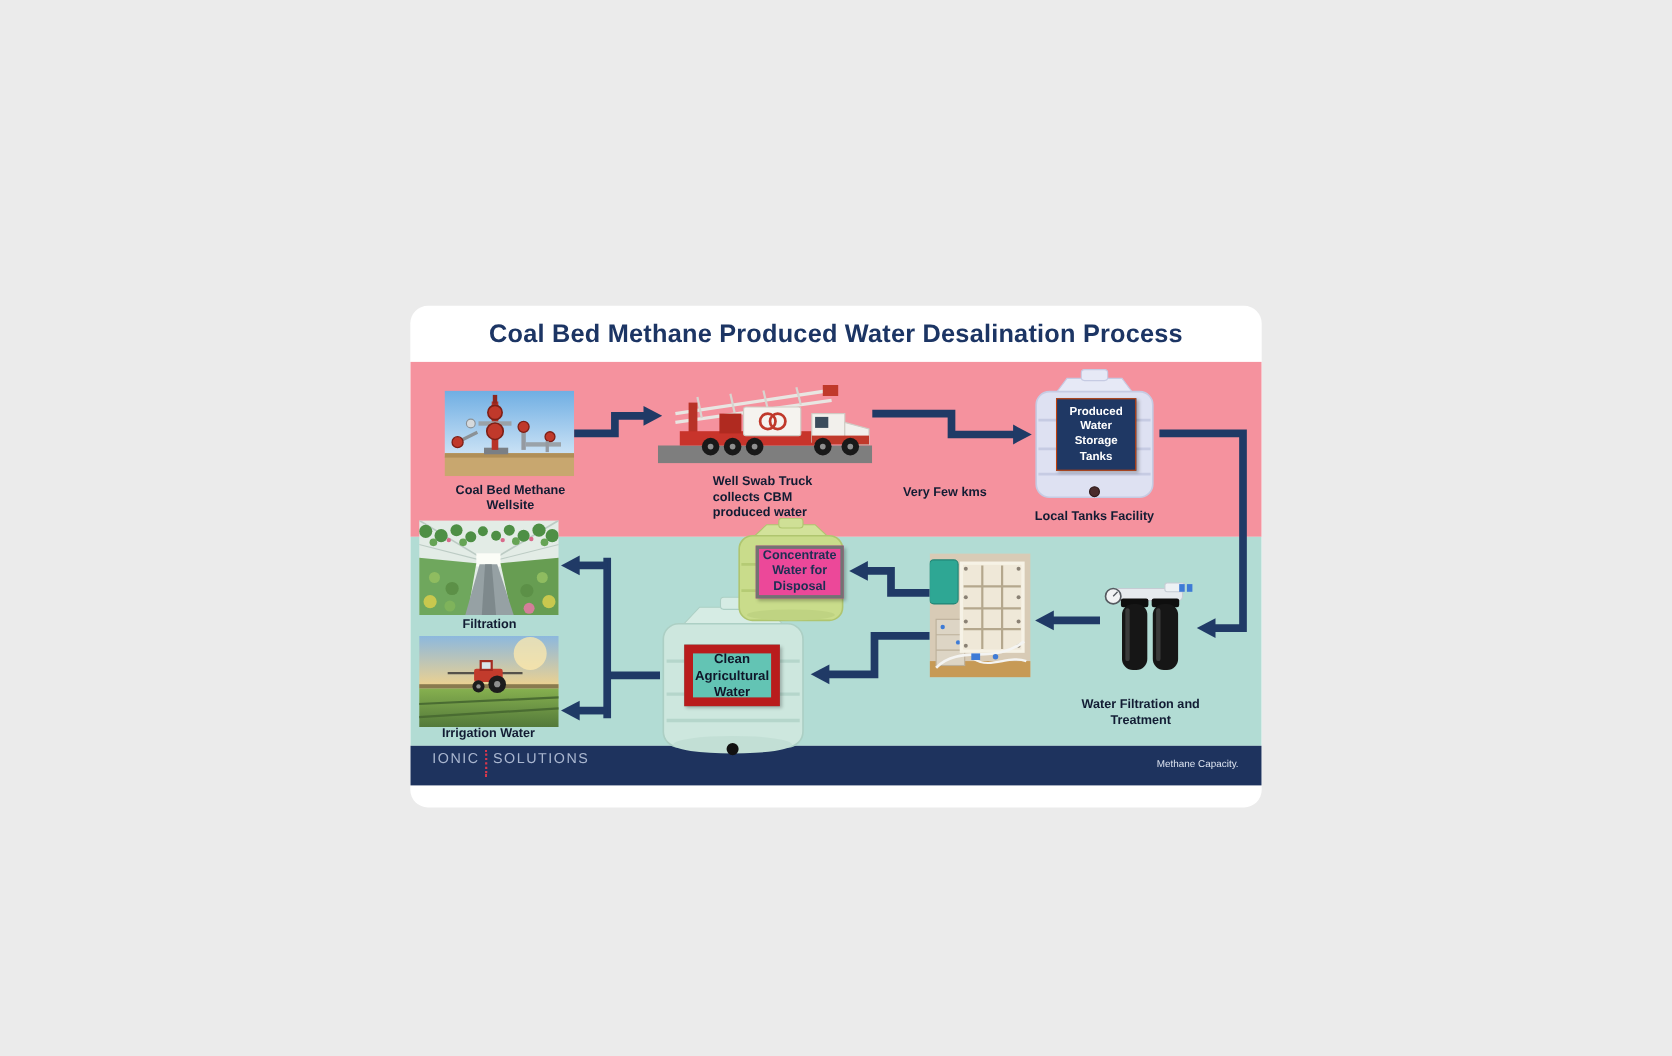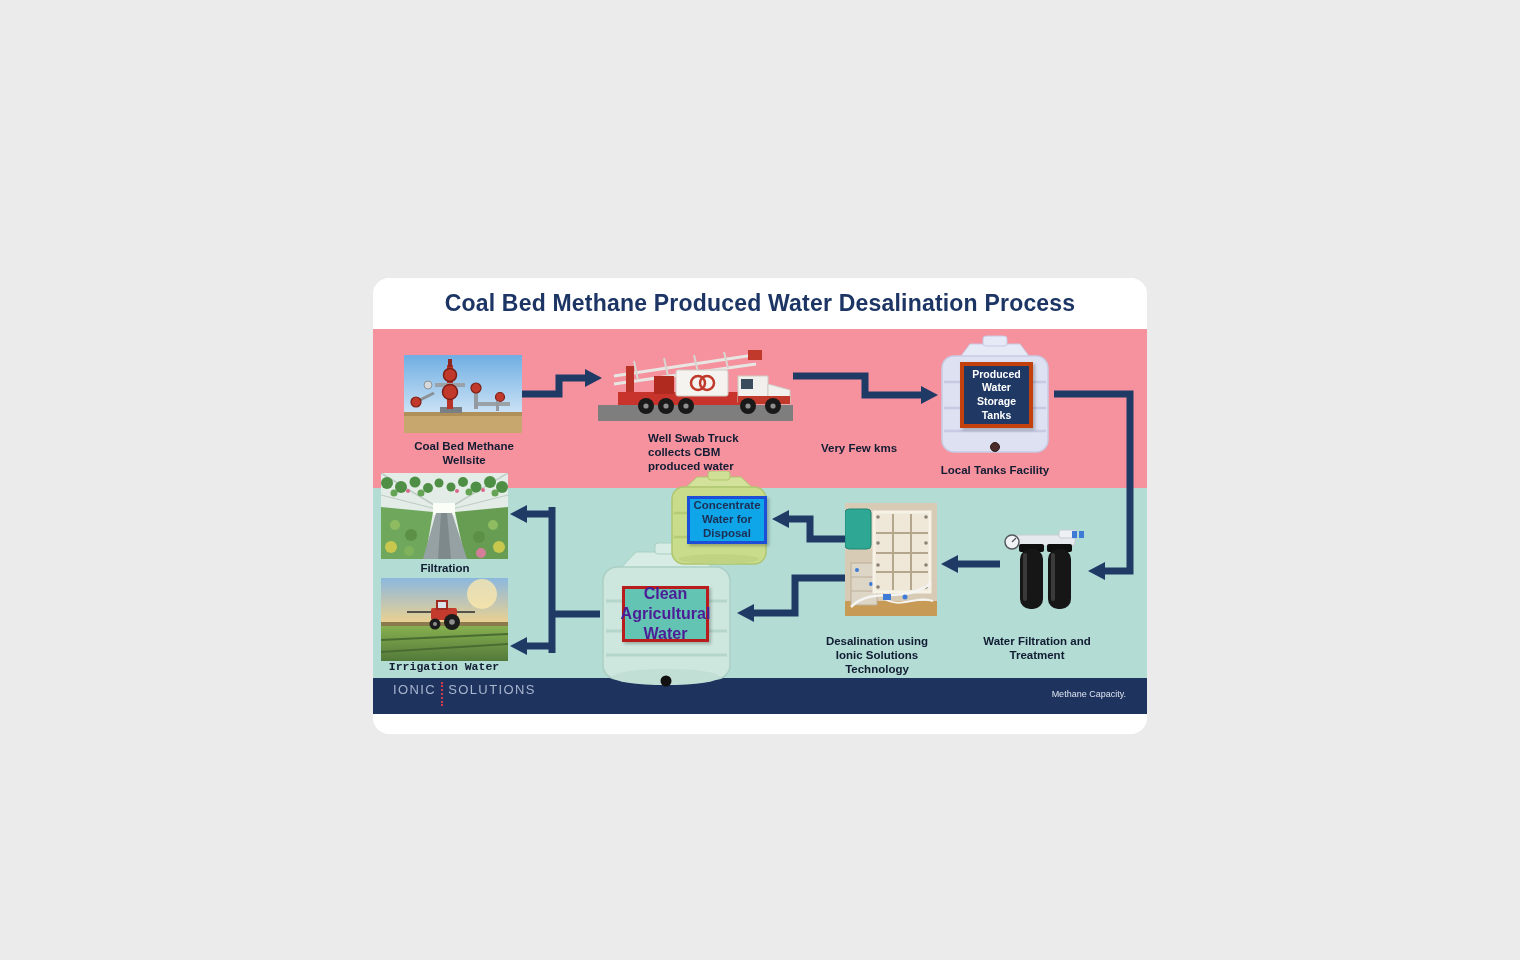--- a/index.html
+++ b/index.html
@@ -19,25 +19,25 @@
   .photo svg { display:block; }
 
   .caption { position:absolute; font-size:11.5px; font-weight:bold; color:#121C33;
              line-height:1.22; white-space:pre-line; }
   .center { text-align:center; }
 
   .tag-box { position:absolute; display:flex; align-items:center; justify-content:center;
              text-align:center; font-weight:bold; white-space:pre-line;
              box-shadow:2px 2px 3px rgba(0,0,0,.25); }
   #tag-storage { left:587px; top:84px; width:73px; height:66px; background:#1F3864;
-                 border:4px solid #c2410c; color:#FFFFFF; font-size:10.5px; line-height:1.3; }
-  #tag-concentrate { left:314px; top:218px; width:80px; height:48px; background:#0ea5e9;
-                 border:3px solid #1d4ed8; color:#1D2F54; font-size:11.5px; line-height:1.2; }
+                 border:1px solid #c2410c; color:#FFFFFF; font-size:10.5px; line-height:1.3; }
+  #tag-concentrate { left:314px; top:218px; width:80px; height:48px; background:#ec4899;
+                 border:3px solid #737373; color:#1D2F54; font-size:11.5px; line-height:1.2; }
   #tag-clean { left:249px; top:308px; width:87px; height:56px; background:#63C4B4;
-                 border:3px solid #b91c1c; color:#4c1d95; font-size:16px; line-height:1.25; }
+                 border:8px solid #b91c1c; color:#0f172a; font-size:12px; line-height:1.25; }
 
   #arrows { position:absolute; left:0; top:0; width:774px; height:436px; pointer-events:none; }
   #arrows path, #arrows polyline { fill:none; stroke:#203A66; stroke-width:7; }
   #arrows polygon { fill:#203A66; }
 
   #footer-brand { position:absolute; left:20px; top:404px; height:28px; display:flex;
                   align-items:flex-start; color:#A9B6CF; font-size:13px; letter-spacing:1.4px; }
   #footer-brand .divider { border-left:2px dotted #D8374C; height:24px; margin:0 5px; }
   #footer-tagline { position:absolute; right:21px; top:411px; color:#DDE4F0; font-size:9px; }
 </style>
@@ -287,24 +287,21 @@
 Water</div>
 
     <div class="caption center" style="left:21px; top:161px; width:140px;">Coal Bed Methane
 Wellsite</div>
     <div class="caption" style="left:275px; top:153px; width:130px;">Well Swab Truck
 collects CBM
 produced water</div>
     <div class="caption center" style="left:426px; top:163px; width:120px;">Very Few kms</div>
     <div class="caption center" style="left:552px; top:185px; width:140px;">Local Tanks Facility</div>
     <div class="caption center" style="left:7px; top:283px; width:130px;">Filtration</div>
-    <div class="caption center" style="left:6px; top:382px; width:130px;font-family:Liberation Mono, monospace;">Irrigation Water</div>
-    <div class="caption center" style="left:434px; top:356px; width:140px;">Desalination using
-Ionic Solutions
-Technology</div>
+    <div class="caption center" style="left:6px; top:382px; width:130px;">Irrigation Water</div>
     <div class="caption center" style="left:594px; top:356px; width:140px;">Water Filtration and
 Treatment</div>
 
     <svg id="arrows">
 
       <polyline points="149,116 186,116 186,100 213,100"></polyline>
       <polygon points="229,100 212,91 212,109"></polygon>
 
       <polyline points="420,98 492,98 492,117 549,117"></polyline>
       <polygon points="565,117 548,108 548,126"></polygon>

